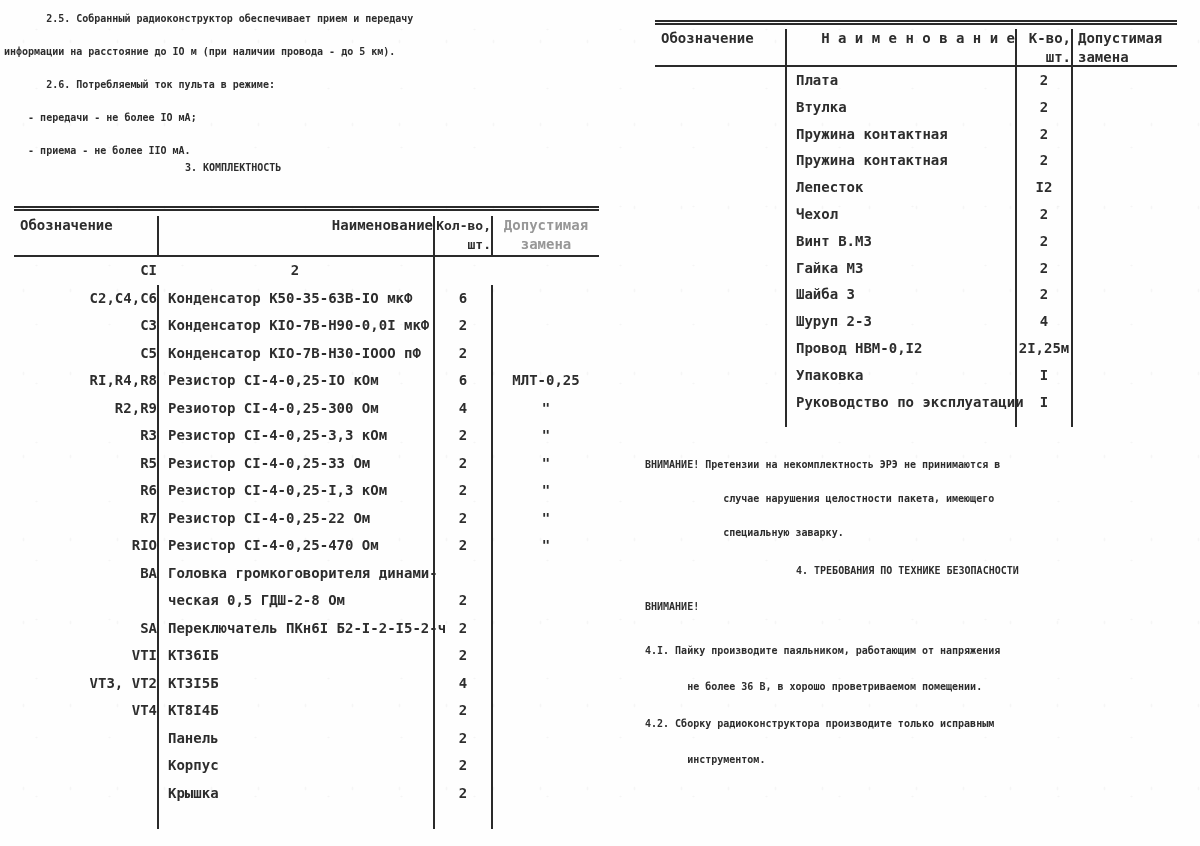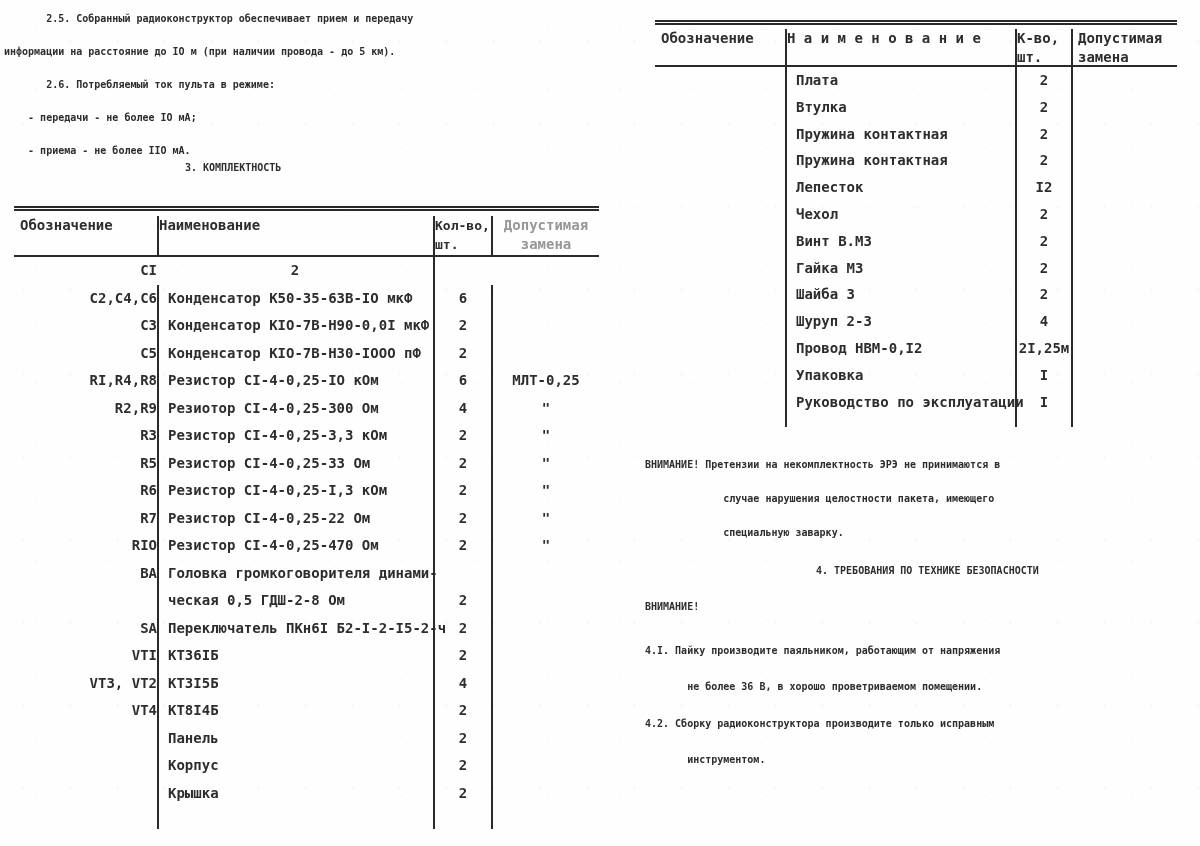--- a/index.html
+++ b/index.html
@@ -22,21 +22,21 @@
   .right-tbl .thead,.right-tbl .trow{grid-template-columns:130px 232px 56px 104px}
   .left-tbl .thead{height:46px;padding-top:5px}
   .right-tbl .thead{height:42px;padding-top:4px}
   .trow{display:grid;font-size:14px}
   .left-tbl .trow{line-height:27.5px}
   .right-tbl .trow{line-height:26.8px}
   .c{white-space:pre;box-sizing:border-box}
   .c2{border-left:2px solid #2a2a2a;border-right:2px solid #2a2a2a}
   .c3{border-right:2px solid #2a2a2a}
   .thead .c1{padding-left:6px}
-  .thead .c2,.thead .c3{text-align:left}
+  .thead .c2,.thead .c3{text-align:right}
   .left-tbl .thead .c3{font-size:13px}
   .left-tbl .thead .c4{text-align:center;color:#979797}
   .right-tbl .thead .c4{padding-left:5px}
   .trow .c1{text-align:right}
   .trow .c2{padding-left:9px}
   .trow .c3,.trow .c4{display:flex;align-items:flex-end;justify-content:center}
   .trow.ext{height:22px}
   .right-tbl .trow.ext{height:12px}
 </style>
 </head>
@@ -277,21 +277,21 @@
         <div class="c c3"></div>
         <div class="c c4"></div>
       </div>
     </div>
 </div>
 
 <div class="abs tw" style="left:645px;top:448px;line-height:34px">ВНИМАНИЕ! Претензии на некомплектность ЭРЭ не принимаются в
              случае нарушения целостности пакета, имеющего
              специальную заварку.</div>
 
-<div class="abs tw" style="left:816px;top:565px">4. ТРЕБОВАНИЯ ПО ТЕХНИКЕ БЕЗОПАСНОСТИ</div>
+<div class="abs tw" style="left:796px;top:565px">4. ТРЕБОВАНИЯ ПО ТЕХНИКЕ БЕЗОПАСНОСТИ</div>
 
 <div class="abs tw" style="left:645px;top:601px">ВНИМАНИЕ!</div>
 
 <div class="abs tw" style="left:645px;top:633px;line-height:36px">4.I. Пайку производите паяльником, работающим от напряжения
        не более 36 В, в хорошо проветриваемом помещении.</div>
 
 <div class="abs tw" style="left:645px;top:706px;line-height:36px">4.2. Сборку радиоконструктора производите только исправным
        инструментом.</div>
 
 </body></html>

